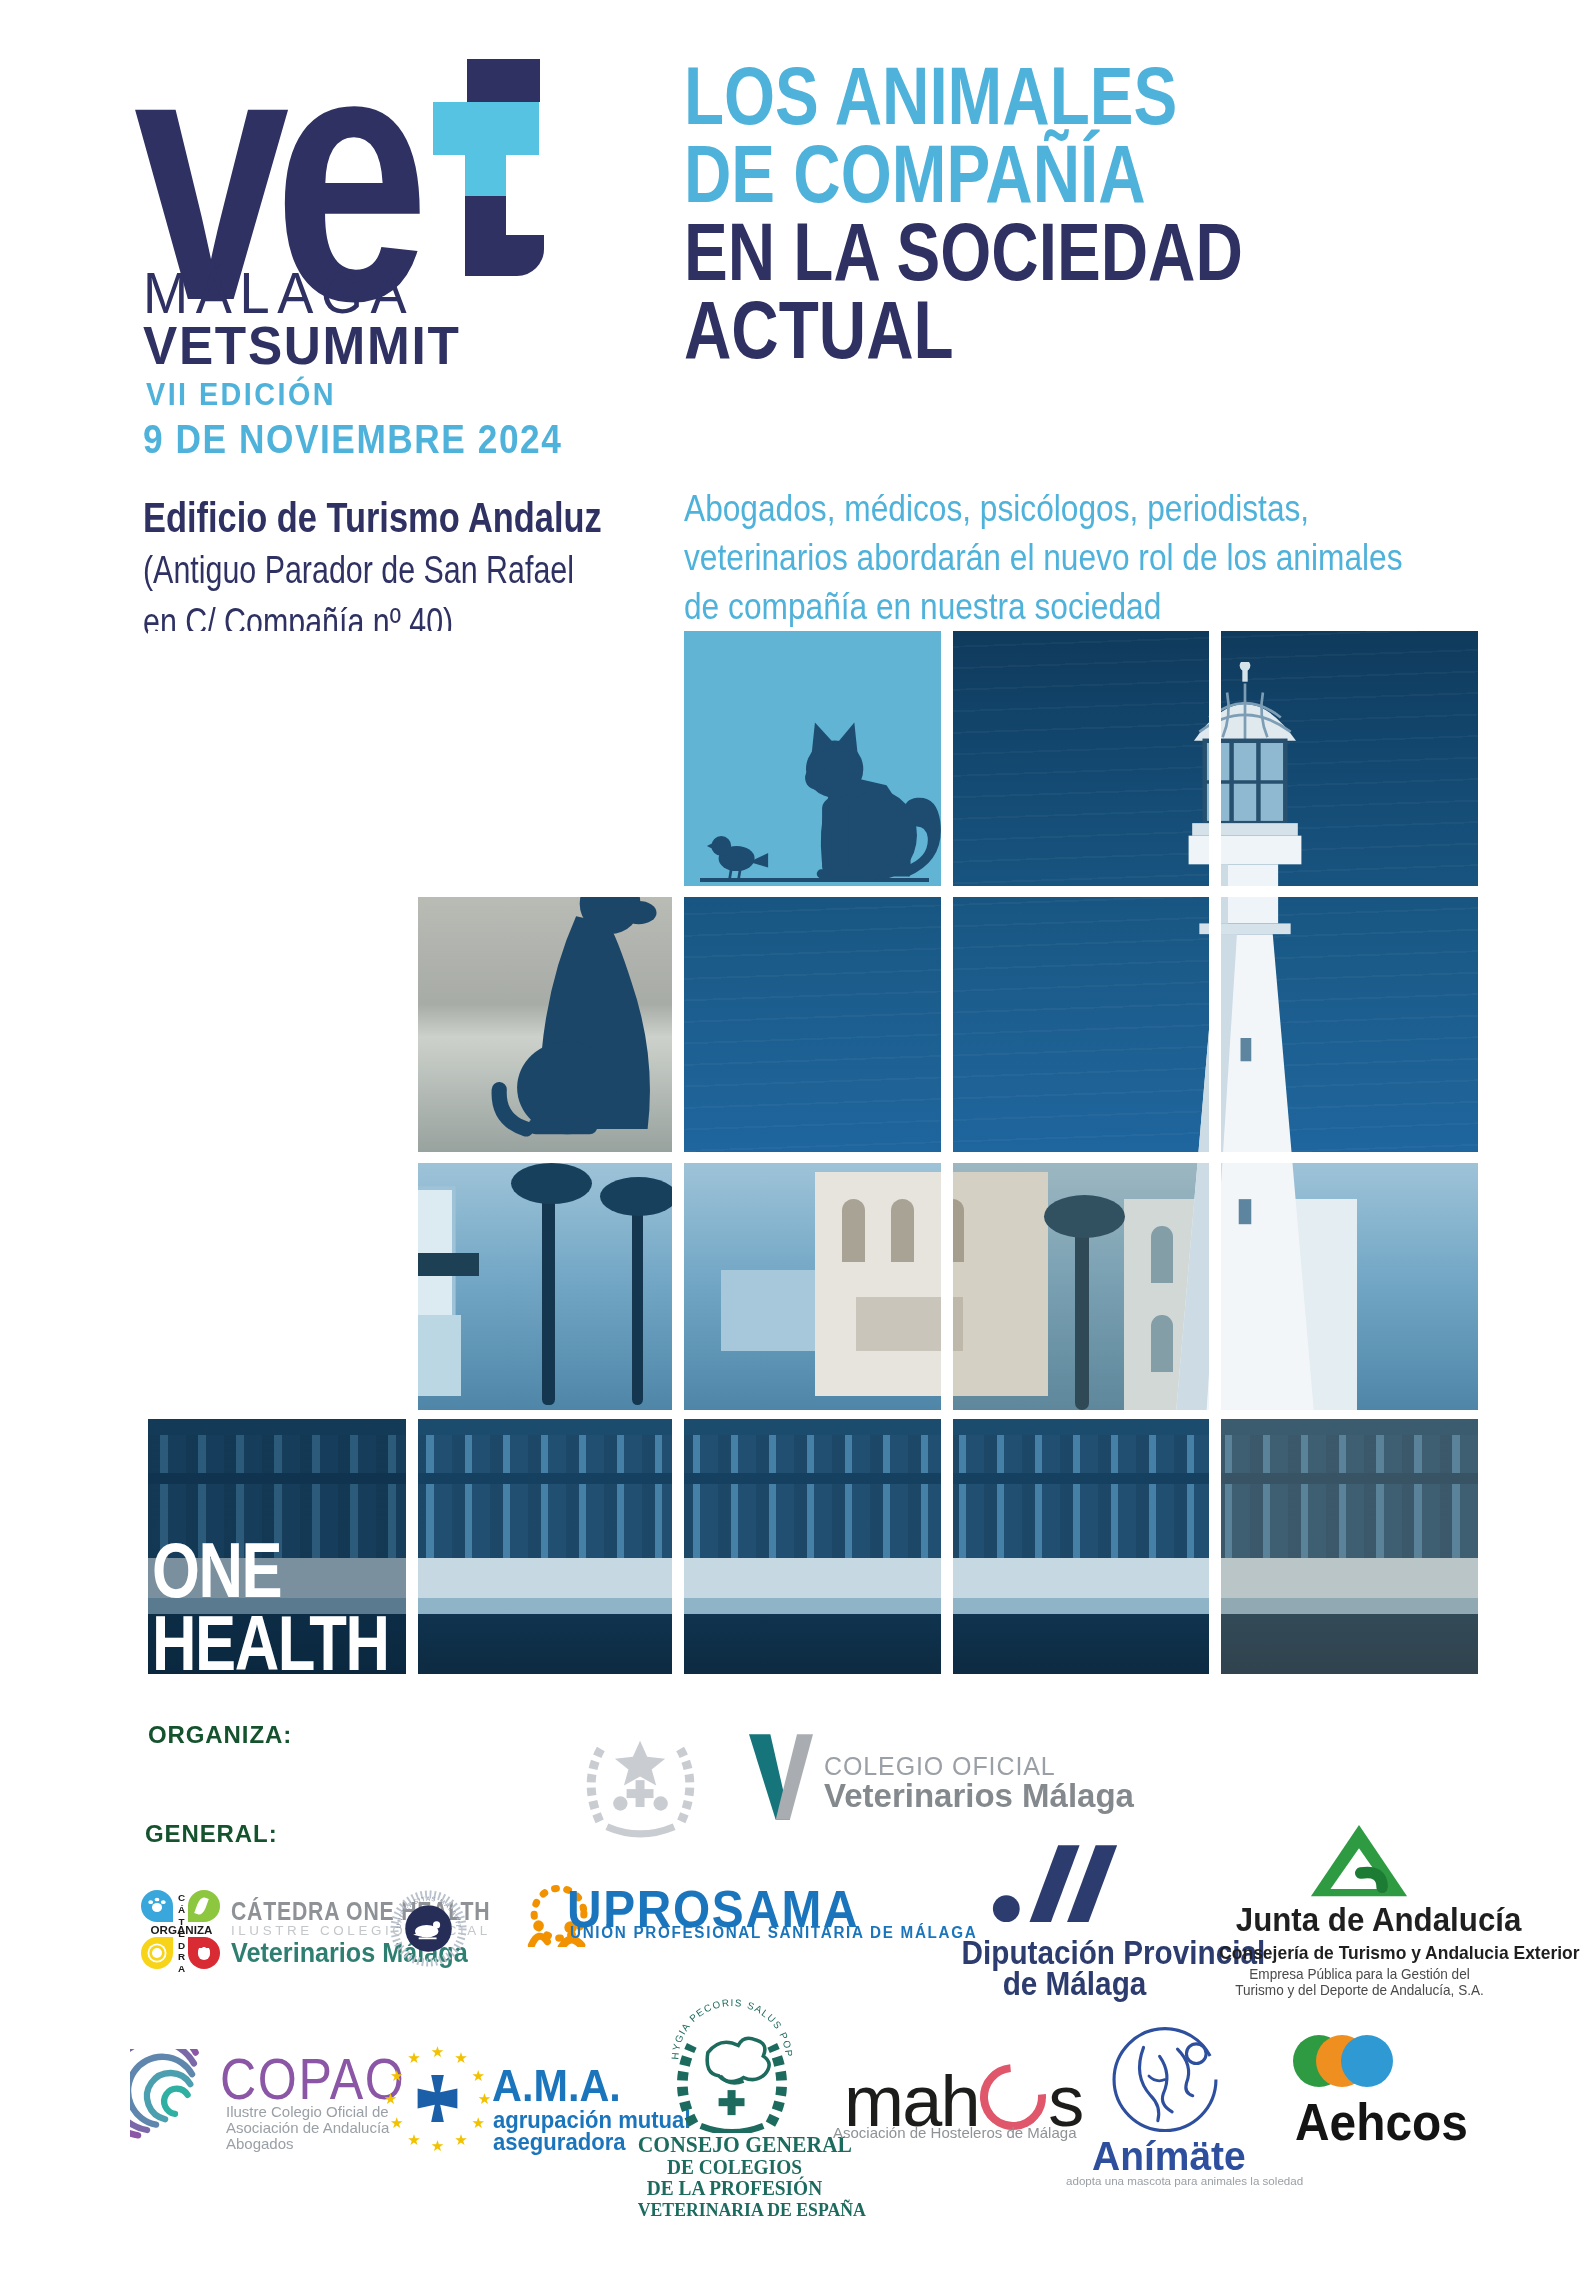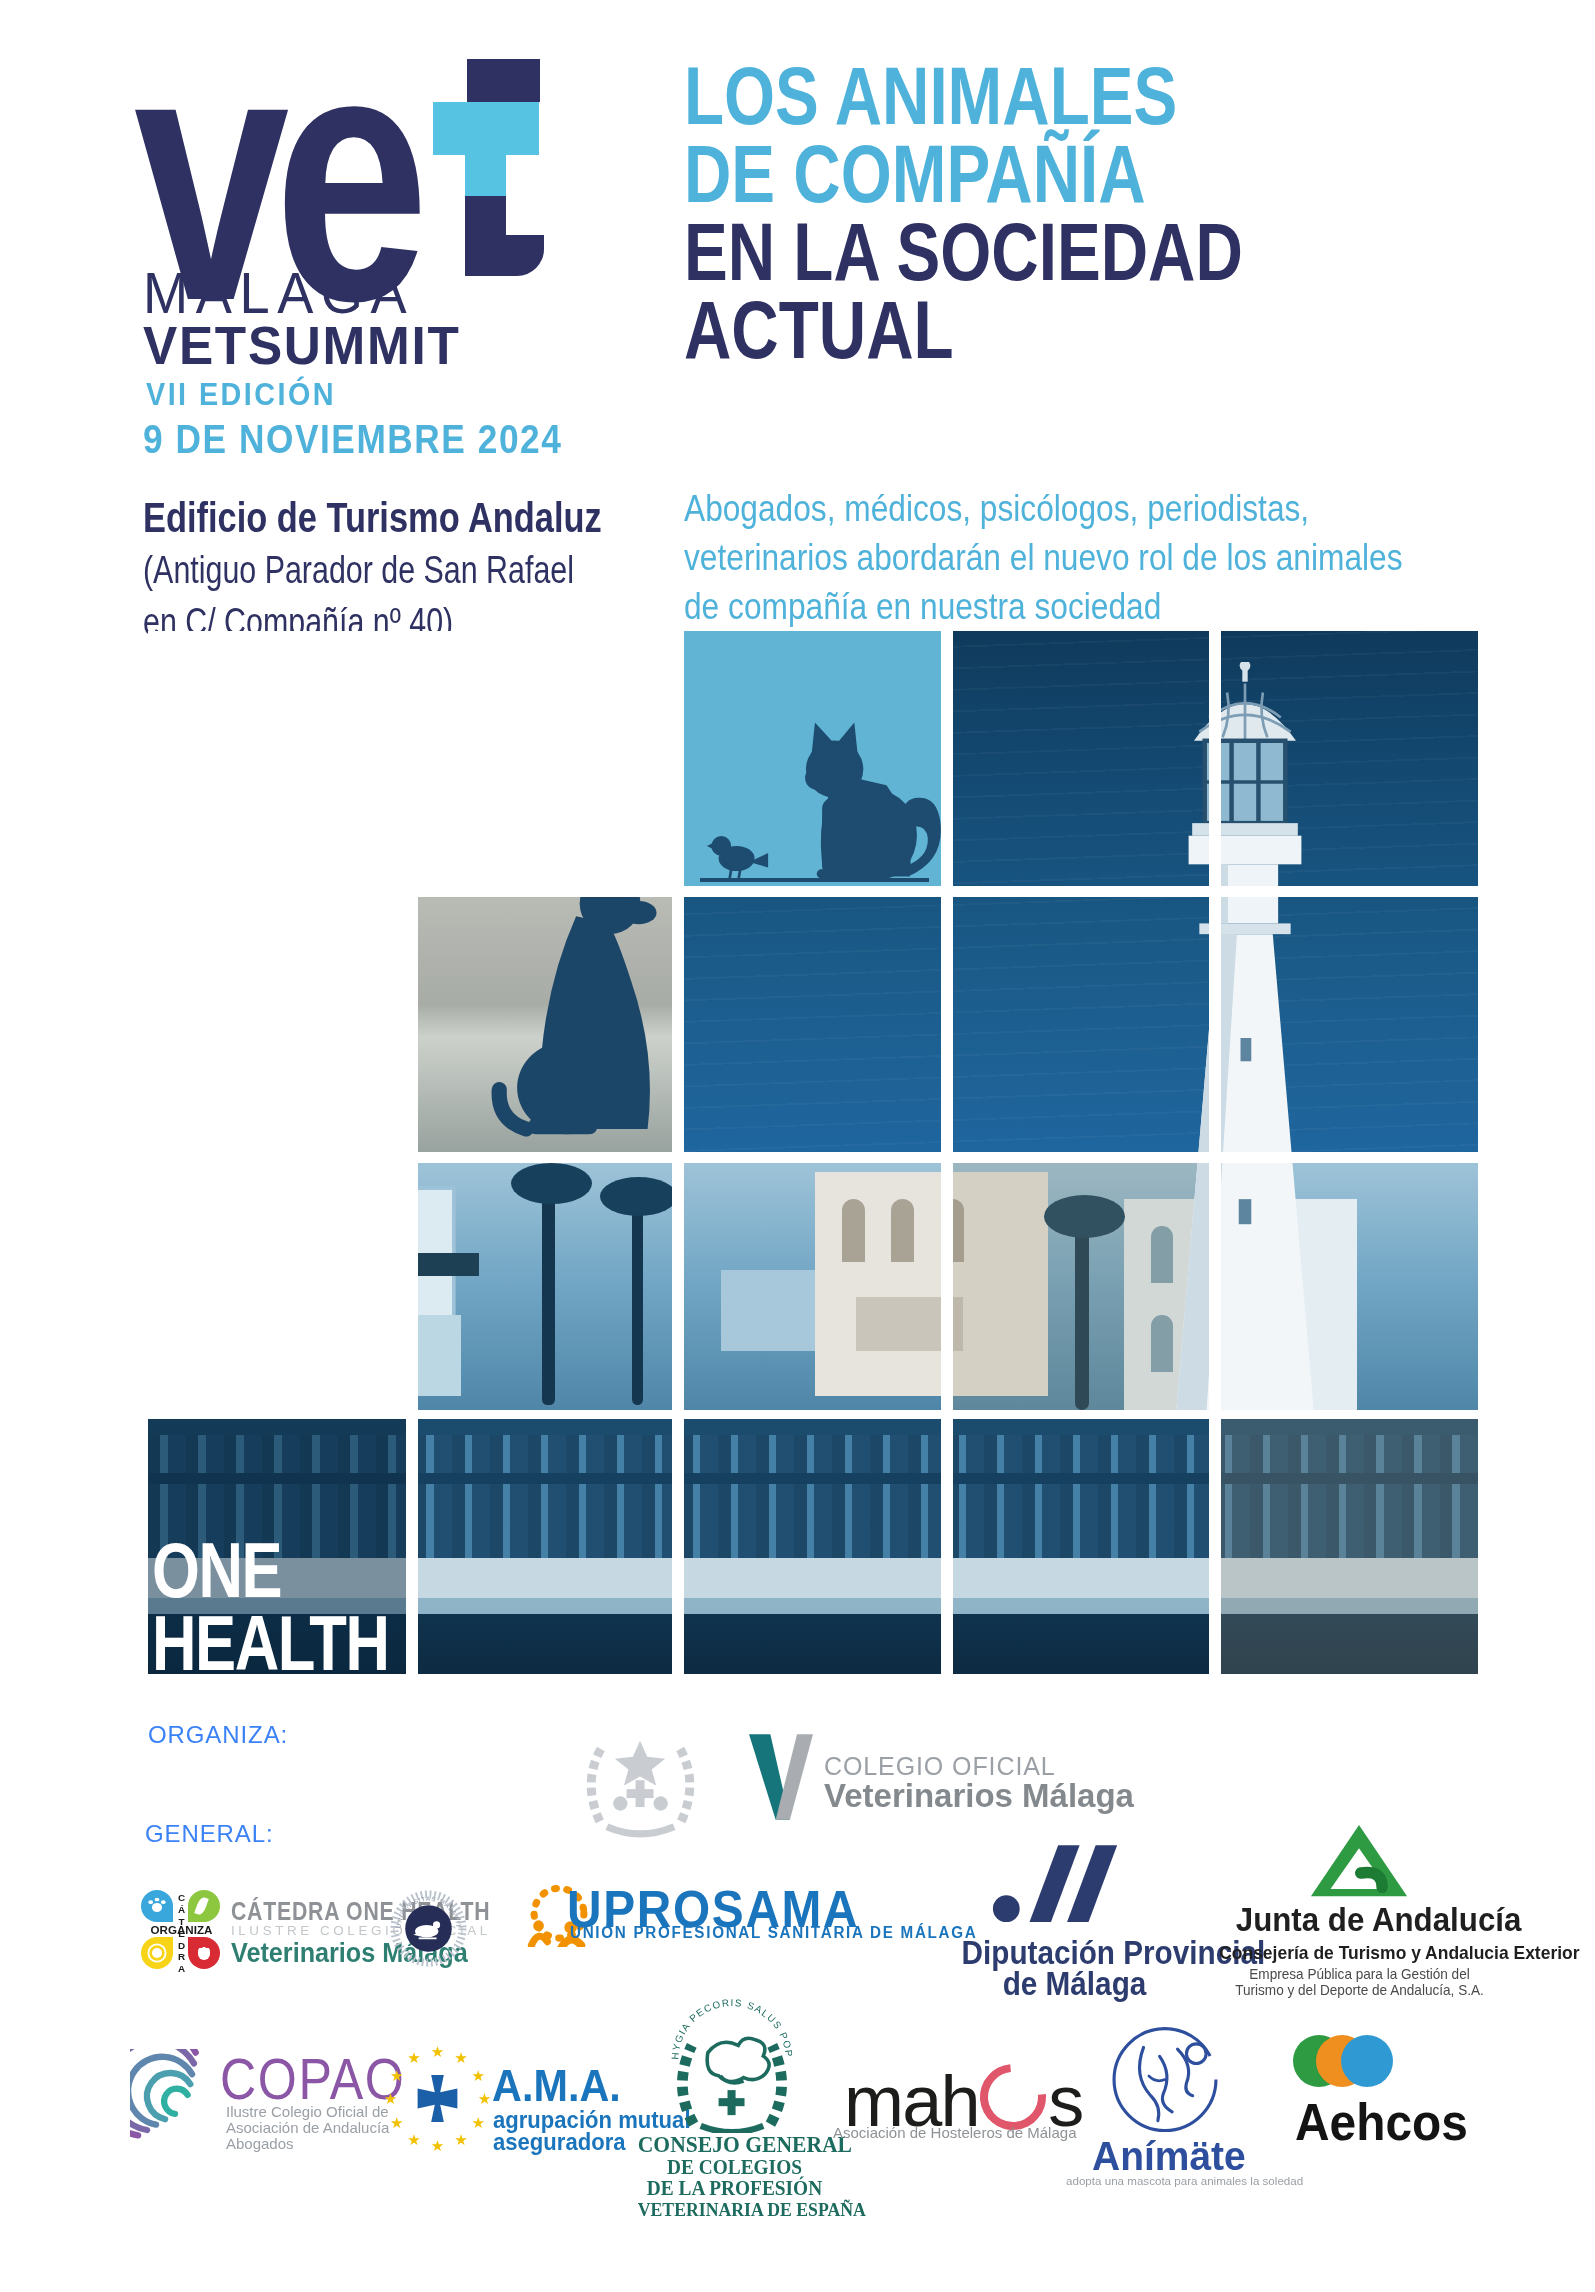--- a/index.html
+++ b/index.html
@@ -27,21 +27,21 @@
   .hl-blue{color:#4fb2da;} .hl-navy{color:#2e3162;}
   .sub{left:684px;font-size:36px;line-height:49px;font-weight:500;color:#4fb2da;transform:scaleX(.88);}
   
   .mosaic{position:absolute;left:148px;top:631px;width:1330px;height:1043px;}
   .gapv{position:absolute;top:0;width:11.6px;height:1043px;background:#fff;z-index:6;}
   .gaph{position:absolute;left:0;width:1330px;height:10.7px;background:#fff;z-index:6;}
   .cover{position:absolute;background:#fff;z-index:7;}
   .onehealth{position:absolute;left:3.6px;top:903px;z-index:9;color:#fff;font-weight:800;
       font-size:77px;line-height:73px;letter-spacing:-1.8px;transform:scaleX(.8);transform-origin:left top;}
   
-  .seclabel{font-size:24px;font-weight:400;color:#3b82f6;letter-spacing:0.9px;}
+  .seclabel{font-size:24px;font-weight:700;color:#14532d;letter-spacing:0.9px;}
   .star-ring{position:absolute;width:99px;height:99px;}
   .star-ring i{position:absolute;left:50%;top:50%;width:19.7px;height:19.7px;margin:-9.9px;
       font-style:normal;color:#f2c200;font-size:15px;line-height:19.7px;text-align:center;}
   .star-ring i:nth-child(1){transform:rotate(0deg) translateY(-47px);}
   .star-ring i:nth-child(2){transform:rotate(30deg) translateY(-47px) rotate(-30deg);}
   .star-ring i:nth-child(3){transform:rotate(60deg) translateY(-47px) rotate(-60deg);}
   .star-ring i:nth-child(4){transform:rotate(90deg) translateY(-47px) rotate(-90deg);}
   .star-ring i:nth-child(5){transform:rotate(120deg) translateY(-47px) rotate(-120deg);}
   .star-ring i:nth-child(6){transform:rotate(150deg) translateY(-47px) rotate(-150deg);}
   .star-ring i:nth-child(7){transform:rotate(180deg) translateY(-47px) rotate(-180deg);}

